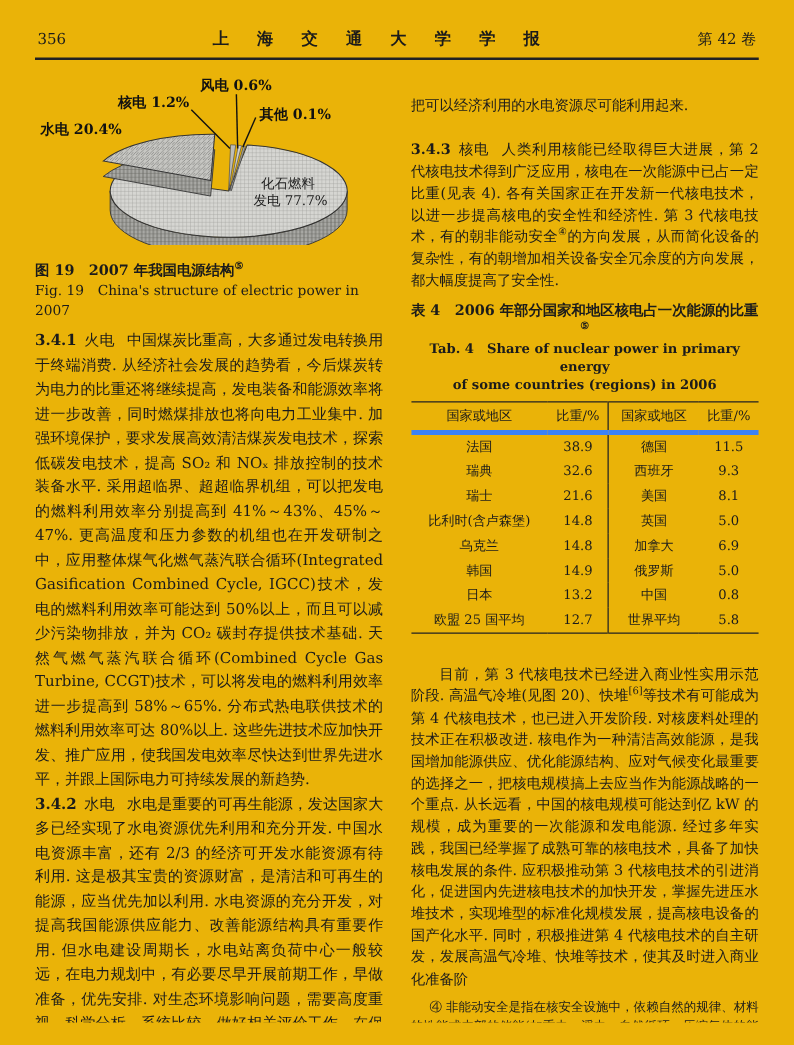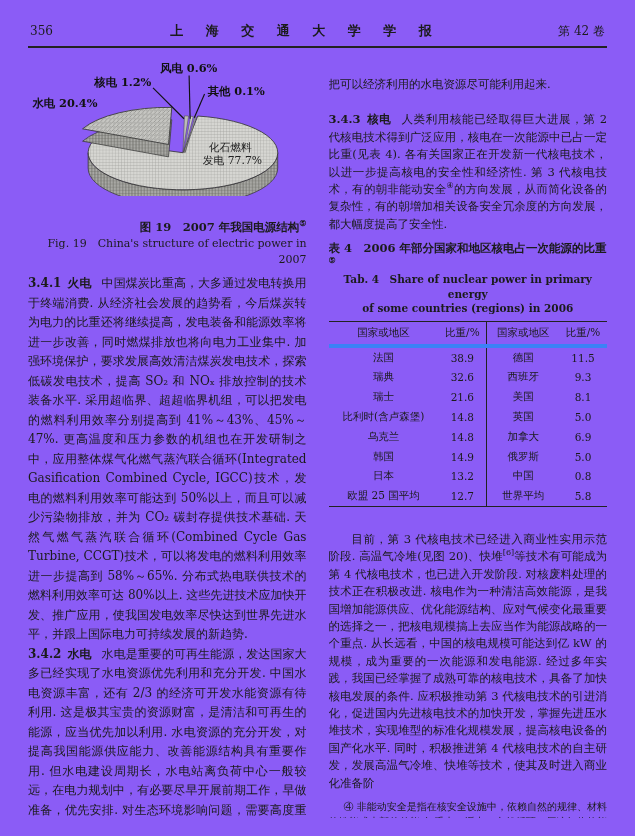--- a/index.html
+++ b/index.html
@@ -1,44 +1,44 @@
 <!DOCTYPE html>
 <html><head>
 <meta charset="utf-8">
 <style>
   html,body{margin:0;padding:0;background:#e8e8e6;}
   .page{
     position:relative;width:635px;height:836px;box-sizing:border-box;
-    background:#8b5cf6;color:#1b1b1b;
+    background:#eab308;color:#1b1b1b;
     font-family:"DejaVu Serif","Liberation Serif",serif;
     padding:22px 28px 14px 28px;overflow:hidden;
   }
   
   .hdr{display:flex;justify-content:space-between;align-items:baseline;
        font-size:12px;padding:0 2px 6px 2px;border-bottom:2px solid #222;}
   .hdr .jt{font-weight:bold;font-size:13px;letter-spacing:9px;}
   
   .cols{display:flex;gap:22px;margin-top:10px;height:760px;}
   .col{width:281px;overflow:hidden;}
   .col-right{display:flex;flex-direction:column;}
   
   .para{font-size:12px;line-height:19.5px;text-align:justify;margin:0;}
   .col-right .para{font-size:11.5px;line-height:17.4px;margin-top:18px;}
   .sec-num{font-weight:bold;margin-right:6px;}
-  .sec-title{font-weight:bold;margin-right:10px;}
+  .sec-title{font-weight:normal;margin-right:10px;}
   .indent{text-indent:2em;}
   sup{font-size:8px;line-height:0;}
   
   .figure{margin:2px 0 6px 0;}
-  .fig-captions{text-align:right;margin-top:19px;}
+  .fig-captions{text-align:left;margin-top:8px;}
   .cap-zh{font-size:11.5px;font-weight:bold;line-height:17px;}
   .cap-en{font-size:11px;line-height:16px;}
   
   .tbl-block{margin:7px 0 6px 0;}
-  .tbl-cap-zh{font-size:11.5px;font-weight:bold;text-align:left;line-height:16px;}
+  .tbl-cap-zh{font-size:11.5px;font-weight:bold;text-align:center;line-height:16px;}
   .tbl-cap-en{font-size:10.5px;font-weight:bold;text-align:center;line-height:14.5px;}
   table.t4{width:100%;border-collapse:collapse;margin-top:5px;
            border-top:1.6px solid #222;border-bottom:1.6px solid #222;}
   table.t4 th{font-size:10.5px;font-weight:normal;padding:4px 1px;
               border-bottom:4px solid #3b82f6;text-align:center;}
   table.t4 td{font-size:10.5px;padding:2.9px 1px;text-align:center;}
   table.t4 .vline{border-right:1.4px solid #222;}
   
   .footnotes{margin-top:auto;padding-top:8px;font-size:10px;line-height:14.6px;text-align:justify;}
   .footnotes p{margin:0;text-indent:1.5em;}

